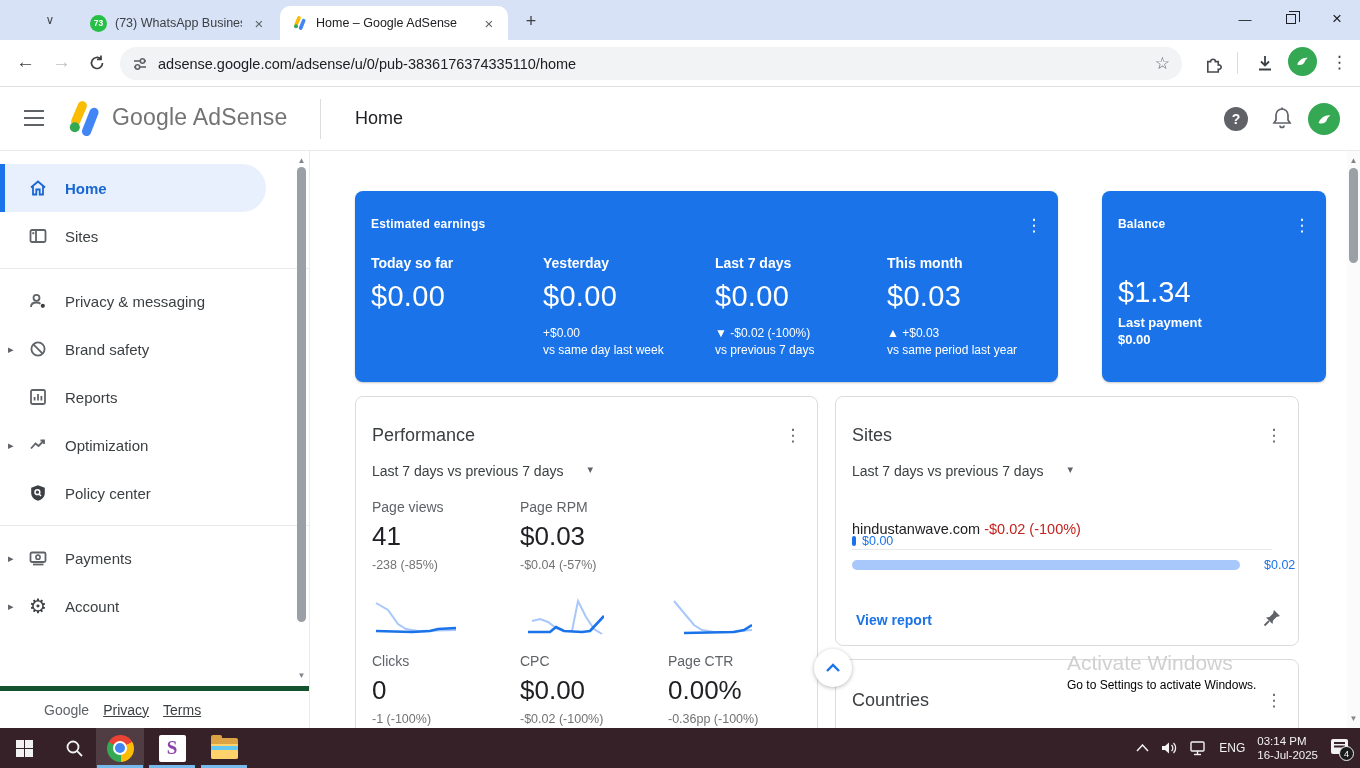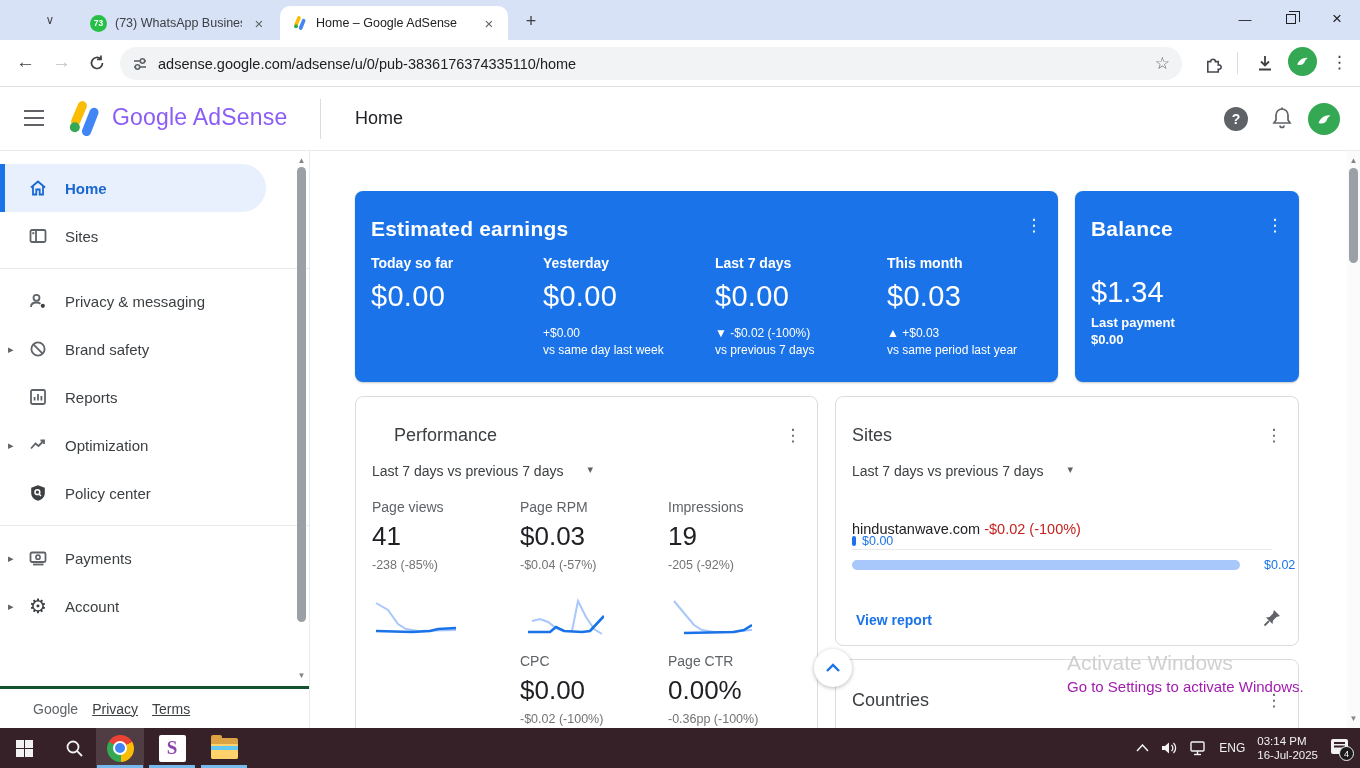--- a/index.html
+++ b/index.html
@@ -26,46 +26,46 @@
   .toolbar { left:0; top:40px; width:1360px; height:47px; background:#fff; border-bottom:1px solid #dfe1e5; }
   .nav-glyph { font-size:19px; color:#3c4043; top:11px; }
   .omnibox { left:120px; top:47px; width:1062px; height:33px; background:#f1f3f4; border-radius:17px; display:flex; align-items:center; padding:0 12px; gap:10px; }
   .url-text { font-size:14.5px; color:#202124; flex:1; white-space:nowrap; overflow:hidden; }
   .tb-icon { color:#5f6368; }
 
   
   .app-header { left:0; top:88px; width:1360px; height:62px; background:#fff; }
   .hamburger { left:24px; top:110px; width:20px; height:16px; border-top:2px solid #5f6368; border-bottom:2px solid #5f6368; }
   .hamburger:before { content:""; position:absolute; left:0; top:5px; width:20px; height:2px; background:#5f6368; }
-  .brand-text { left:112px; top:104px; font-size:23px; color:#8b5cf6; letter-spacing:.2px; }
+  .brand-text { left:112px; top:104px; font-size:23px; color:#737373; letter-spacing:.2px; }
   .help-circle { left:1224px; top:107px; width:24px; height:24px; border-radius:50%; background:#5f6368; color:#fff; font-size:14px; font-weight:bold; display:flex; align-items:center; justify-content:center; }
   .avatar { width:32px; height:32px; border-radius:50%; background:#34a853; display:flex; align-items:center; justify-content:center; }
 
   
   .sidebar { left:0; top:150px; width:310px; height:578px; background:#fff; border-top:1px solid #e8eaed; border-right:1px solid #e8eaed; }
   .nav-list { padding-top:13px; }
   .nav-item { height:48px; display:flex; align-items:center; padding-left:28px; gap:17px; position:relative; font-size:15px; color:#3c4043; cursor:pointer; }
   .nav-item .caret { position:absolute; left:8px; font-size:11px; color:#5f6368; }
   .nav-item.active { width:266px; background:#e8f0fe; border-radius:0 24px 24px 0; color:#1967d2; font-weight:bold; }
   .active-bar { position:absolute; left:0; top:0; bottom:0; width:5px; background:#1a73e8; }
   .nav-icon { width:20px; height:20px; flex:0 0 auto; display:flex; align-items:center; justify-content:center; }
   .nav-div { height:1px; background:#e8eaed; margin:8px 0; }
-  .side-footer { position:absolute; left:0; bottom:0; width:100%; height:42px; border-top:3px solid #14532d; display:flex; align-items:center; gap:14px; padding-left:33px; font-size:14px; color:#3c4043; }
+  .side-footer { position:absolute; left:0; bottom:0; width:100%; height:42px; border-top:5px solid #14532d; display:flex; align-items:center; gap:14px; padding-left:44px; font-size:14px; color:#3c4043; }
   .side-footer a { color:#3c4043; text-decoration:underline; }
 
   
   .vscroll { position:absolute; width:13px; top:0; bottom:0; background:#fbfbfb; }
   .vscroll .arr { position:absolute; left:0; width:13px; height:13px; color:#80868b; font-size:8px; text-align:center; line-height:13px; }
   .vscroll .thumb { position:absolute; left:2px; width:9px; background:#9aa0a6; border-radius:5px; }
 
   
   .main { left:310px; top:150px; width:1050px; height:578px; background:#fff; border-top:1px solid #e8eaed; overflow:hidden; }
   .card-blue { background:#1a73e8; border-radius:8px; color:#fff; box-shadow:0 1px 2px rgba(60,64,67,.3); }
   .card-white { background:#fff; border:1px solid #dadce0; border-radius:8px; }
-  .ee-title { left:16px; top:26px; font-size:21px; font-weight:bold; letter-spacing:.2px; }
+  .ee-title { left:16px; top:26px; font-size:12px; font-weight:bold; letter-spacing:.2px; }
   .dots { font-size:17px; letter-spacing:0; width:24px; height:24px; display:flex; align-items:center; justify-content:center; }
   .dots.white { color:#fff; } .dots.gray { color:#5f6368; }
   .ee-col { top:64px; width:172px; }
   .ee-label { font-size:14px; font-weight:bold; }
   .ee-value { font-size:29px; margin-top:9px; letter-spacing:.3px; }
   .ee-delta { font-size:12px; margin-top:13px; }
   .ee-cmp { font-size:12px; margin-top:3px; }
   .card-title { font-size:18px; color:#3c4043; }
   .range-row { font-size:14px; color:#3c4043; display:flex; gap:24px; }
   .range-caret { font-size:11px; color:#5f6368; }
@@ -75,21 +75,21 @@
   .spark { width:84px; height:44px; }
   .link-blue { color:#1a73e8; font-size:14px; font-weight:bold; cursor:pointer; }
   .site-row { font-size:14.5px; color:#202124; }
   .site-delta { color:#c5221f; }
   .bar-prev { height:10px; background:#a8c7fa; border-radius:5px; }
   .bar-curr { width:4px; height:10px; background:#1a73e8; border-radius:2px; }
   .bar-label { font-size:12.5px; color:#1a73e8; }
   .fab-up { width:38px; height:38px; border-radius:50%; background:#fff; box-shadow:0 1px 4px rgba(0,0,0,.28); display:flex; align-items:center; justify-content:center; }
   .watermark { text-align:left; color:#d0d0d0; pointer-events:none; }
   .wm1 { font-size:21px; }
-  .wm2 { font-size:15px; margin-top:3px; color:#a21caf; }
+  .wm2 { font-size:12px; margin-top:3px; color:#000000; }
 
   
   .taskbar { left:0; top:728px; width:1360px; height:40px; background:#362129; }
   .tb-app { position:absolute; top:0; width:48px; height:40px; display:flex; align-items:center; justify-content:center; }
   .tb-underline { position:absolute; top:37px; height:3px; background:#76b9ed; }
   .chrome-ball { width:27px; height:27px; border-radius:50%; background:conic-gradient(from -60deg,#ea4335 0 120deg,#fbbc05 120deg 240deg,#34a853 240deg 360deg); position:relative; }
   .chrome-ball:before { content:""; position:absolute; left:6.5px; top:6.5px; width:14px; height:14px; border-radius:50%; background:#fff; }
   .chrome-ball:after { content:""; position:absolute; left:8.5px; top:8.5px; width:10px; height:10px; border-radius:50%; background:#4285f4; }
   .s-app { width:27px; height:27px; background:#fff; border-radius:2px; display:flex; align-items:center; justify-content:center; font-size:19px; font-weight:bold; color:#8e44ad; font-family:"Liberation Serif", serif; }
   .folder { position:relative; width:27px; height:21px; }
@@ -331,64 +331,64 @@
       <div class="ee-cmp">vs previous 7 days</div>
     </div>
     <div class="abs ee-col" style="left:532px;">
       <div class="ee-label">This month</div>
       <div class="ee-value">$0.03</div>
       <div class="ee-delta">▲ +$0.03</div>
       <div class="ee-cmp">vs same period last year</div>
     </div>
   </div>
 
-  <div class="abs card-blue" style="left:765px;top:40px;width:224px;height:191px;">
+  <div class="abs card-blue" style="left:792px;top:40px;width:224px;height:191px;">
     <div class="abs ee-title">Balance</div>
     <div class="abs dots white" style="right:12px;top:22px;">⋮</div>
     <div class="abs" style="left:16px;top:85px;font-size:29px;">$1.34</div>
     <div class="abs" style="left:16px;top:124px;font-size:13px;font-weight:bold;">Last payment</div>
     <div class="abs" style="left:16px;top:141px;font-size:13px;font-weight:bold;">$0.00</div>
   </div>
 
   <div class="abs card-white" style="left:45px;top:245px;width:463px;height:500px;">
-    <div class="abs card-title" style="left:16px;top:28px;margin-left:22px;">Performance</div>
+    <div class="abs card-title" style="left:16px;top:28px;">Performance</div>
     <div class="abs dots gray" style="right:12px;top:26px;">⋮</div>
     <div class="abs range-row" style="left:16px;top:66px;">
       <span>Last 7 days vs previous 7 days</span>
       <span class="range-caret">▾</span>
     </div>
     <div class="abs" style="left:16px;top:102px;">
       <div class="m-label">Page views</div>
       <div class="m-value">41</div>
       <div class="m-delta">-238 (-85%)</div>
     </div>
     <div class="abs" style="left:164px;top:102px;">
       <div class="m-label">Page RPM</div>
       <div class="m-value">$0.03</div>
       <div class="m-delta">-$0.04 (-57%)</div>
     </div>
-    <div class="abs" style="left:312px;top:102px;">
-      <div class="m-label">Impressions</div>
-      <div class="m-value">19</div>
-      <div class="m-delta">-205 (-92%)</div>
-    </div>
 
     <svg class="abs spark" style="left:16px;top:200px;" viewBox="0 0 84 44">
       <polyline fill="none" stroke="#a8c7fa" stroke-width="2" points="4,6 16,13 26,27 34,32 46,34 84,33"></polyline>
       <polyline fill="none" stroke="#1a73e8" stroke-width="2.6" points="4,34 40,35 58,34 66,32 84,31"></polyline>
     </svg>
     <svg class="abs spark" style="left:164px;top:200px;" viewBox="0 0 84 44">
       <polyline fill="none" stroke="#a8c7fa" stroke-width="2" points="12,24 20,22 28,25 36,31 44,34 52,34 58,4 66,20 74,32 82,37"></polyline>
       <polyline fill="none" stroke="#1a73e8" stroke-width="2.6" points="8,35 30,35 36,30 44,34 62,35 70,34 84,19"></polyline>
     </svg>
     <svg class="abs spark" style="left:312px;top:200px;" viewBox="0 0 84 44">
       <polyline fill="none" stroke="#a8c7fa" stroke-width="2" points="6,4 16,16 26,28 34,33 46,35 60,35 84,33"></polyline>
       <polyline fill="none" stroke="#1a73e8" stroke-width="2.6" points="16,36 66,35 76,33 84,28"></polyline>
     </svg>
 
+    <div class="abs" style="left:16px;top:256px;">
+      <div class="m-label">Clicks</div>
+      <div class="m-value">0</div>
+      <div class="m-delta">-1 (-100%)</div>
+    </div>
     <div class="abs" style="left:164px;top:256px;">
       <div class="m-label">CPC</div>
       <div class="m-value">$0.00</div>
       <div class="m-delta">-$0.02 (-100%)</div>
     </div>
     <div class="abs" style="left:312px;top:256px;">
       <div class="m-label">Page CTR</div>
       <div class="m-value">0.00%</div>
       <div class="m-delta">-0.36pp (-100%)</div>
     </div>

